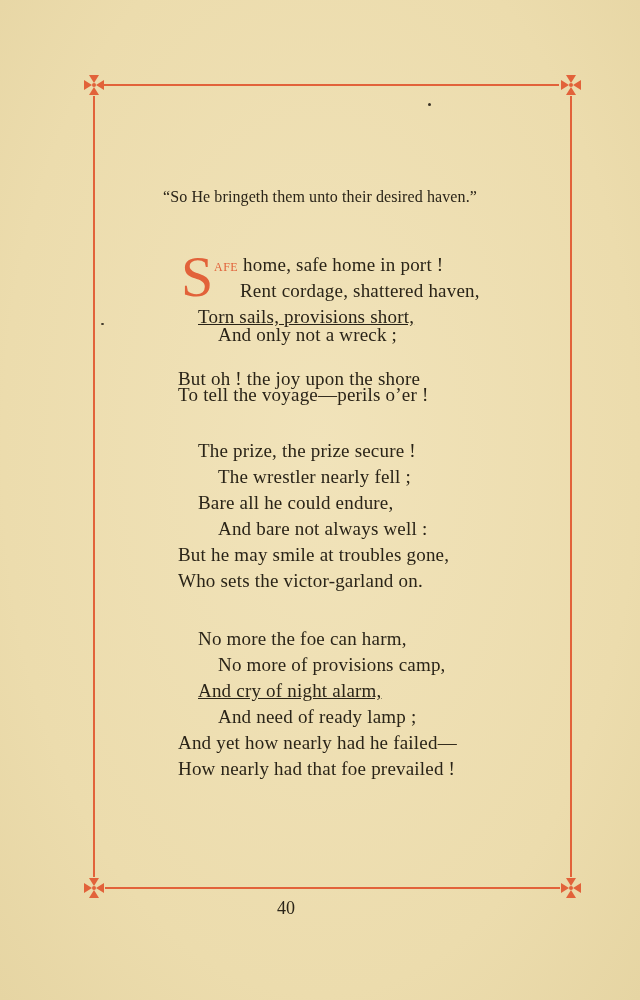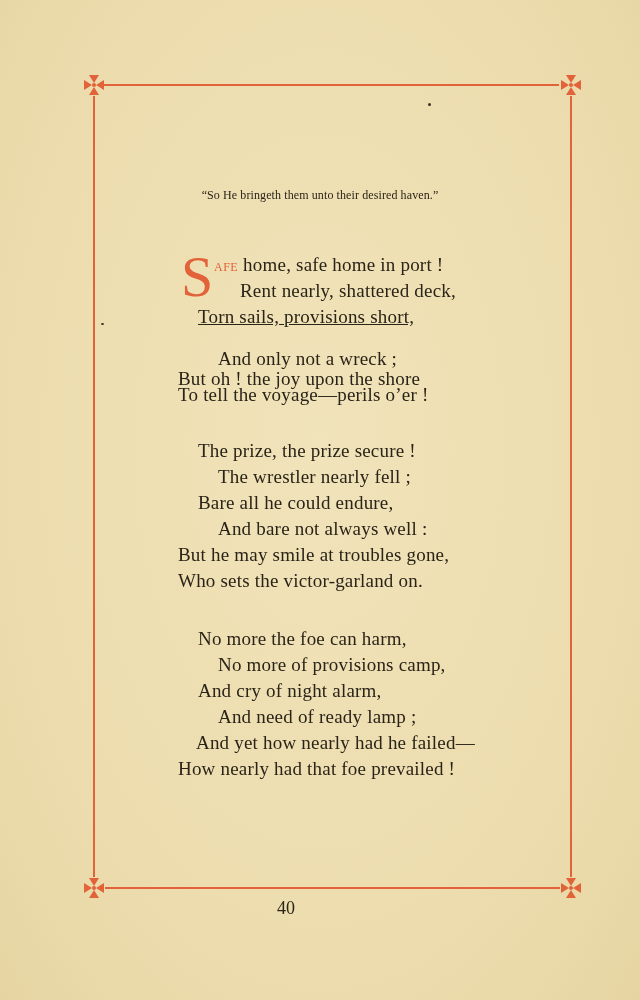--- a/index.html
+++ b/index.html
@@ -19,21 +19,21 @@
   .rule.h { height: 2px; }
   .rule.v { width: 2px; }
   .cross {
     position: absolute; width: 22px; height: 22px;
     margin-left: -11px; margin-top: -11px;
   }
   .cross svg { width: 22px; height: 22px; display: block; }
 
   .epigraph {
     position: absolute; left: 0; width: 640px; top: 188px;
-    text-align: center; font-size: 12px; letter-spacing: 0.1px;
+    text-align: center; font-size: 16px; letter-spacing: 0.1px;
   }
   .poem { position: absolute; left: 0; top: 0; }
   .line {
     position: absolute; white-space: nowrap;
     font-size: 19px; letter-spacing: 0.2px; line-height: 22px;
   }
   .dropcap {
     position: absolute; left: 181px; top: 248px;
     color: #e2623a; font-size: 58px; line-height: 58px;
     font-family: "Liberation Serif", serif;
@@ -83,35 +83,35 @@
   <div class="speck" style="left:428px; top:103px; width:3px; height:3px;"></div>
   <div class="speck" style="left:101px; top:323px; width:3px; height:2px;"></div>
 
   <div class="epigraph">“So He bringeth them unto their desired haven.”</div>
 
   <div class="dropcap">S</div>
 
   <div class="poem">
 
     <div class="line" style="left:214px; top:254px;"><span class="smallcaps">AFE</span><span> home, safe home in port !</span></div>
-    <div class="line" style="left:240px; top:280px;">Rent nearly, shattered deck,</div>
+    <div class="line" style="left:240px; top:280px;">Rent cordage, shattered haven,</div>
     <div class="line" style="left:198px; top:306px;text-decoration:underline;">Torn sails, provisions short,</div>
-    <div class="line" style="left:218px; top:348px;">And only not a wreck ;</div>
+    <div class="line" style="left:218px; top:324px;">And only not a wreck ;</div>
     <div class="line" style="left:178px; top:368px;text-align:center;">But oh ! the joy upon the shore</div>
     <div class="line" style="left:178px; top:384px;">To tell the voyage—perils o’er !</div>
 
     <div class="line" style="left:198px; top:440px;">The prize, the prize secure !</div>
     <div class="line" style="left:218px; top:466px;">The wrestler nearly fell ;</div>
     <div class="line" style="left:198px; top:492px;">Bare all he could endure,</div>
     <div class="line" style="left:218px; top:518px;">And bare not always well :</div>
     <div class="line" style="left:178px; top:544px;">But he may smile at troubles gone,</div>
     <div class="line" style="left:178px; top:570px;">Who sets the victor-garland on.</div>
 
     <div class="line" style="left:198px; top:628px;">No more the foe can harm,</div>
     <div class="line" style="left:218px; top:654px;">No more of provisions camp,</div>
-    <div class="line" style="left:198px; top:680px;">And cry of night alarm,</div>
+    <div class="line" style="left:198px; top:680px;text-decoration:underline;">And cry of night alarm,</div>
     <div class="line" style="left:218px; top:706px;">And need of ready lamp ;</div>
-    <div class="line" style="left:196px; top:732px;">And yet how nearly had he failed—</div>
+    <div class="line" style="left:178px; top:732px;">And yet how nearly had he failed—</div>
     <div class="line" style="left:178px; top:758px;">How nearly had that foe prevailed !</div>
   </div>
 
   <div class="pagenum">40</div>
 </div>
 
 </body></html>

